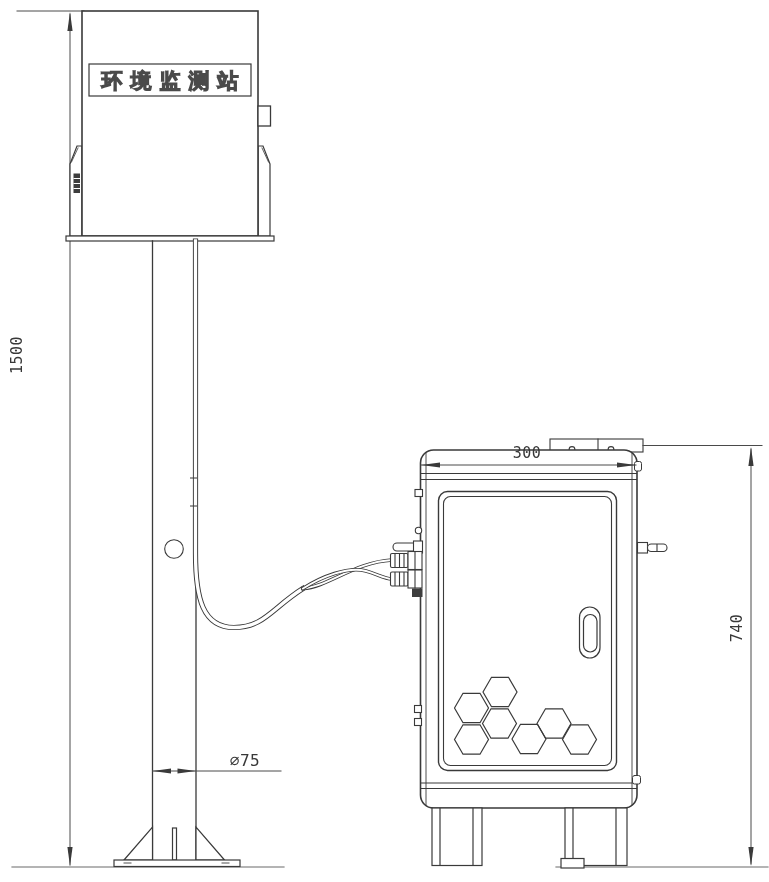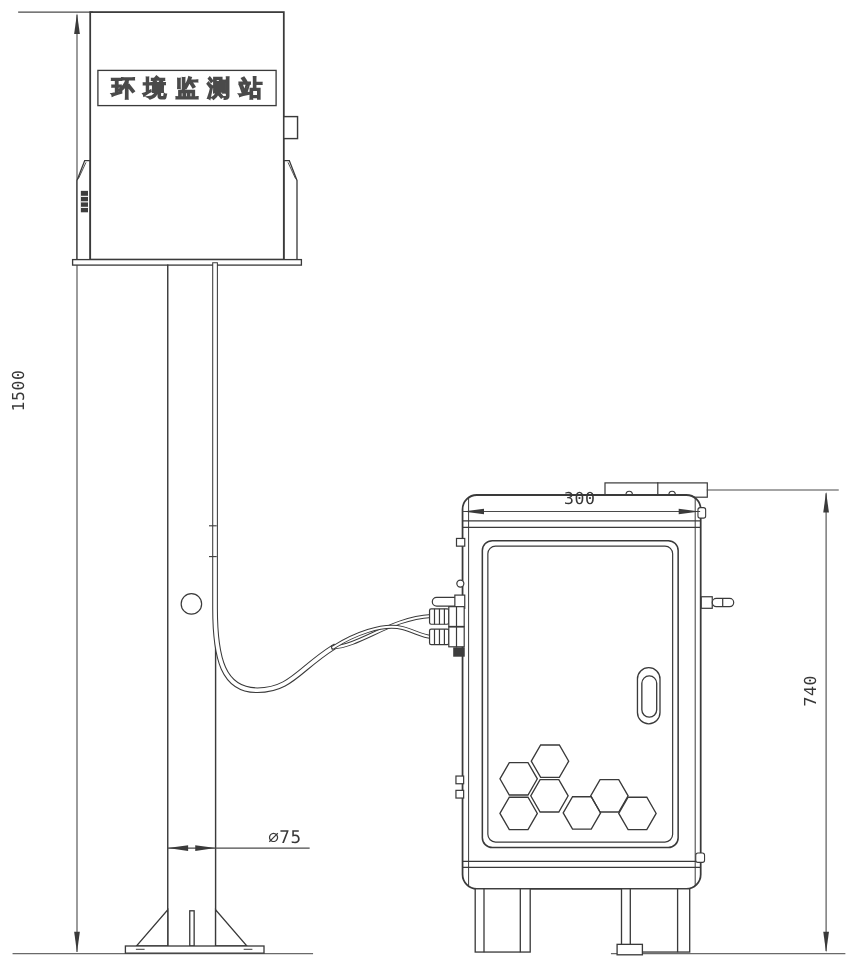--- a/index.html
+++ b/index.html
@@ -220,19 +220,19 @@
       <line x1="751" y1="449" x2="751" y2="864"></line>
       <polygon points="751,447 748.4,466 753.6,466" fill="#3a3a3a" stroke="none"></polygon>
       <polygon points="751,866 748.4,847 753.6,847" fill="#3a3a3a" stroke="none"></polygon>
     </g>
   </svg>
 
   <div class="station-label-text">环境监测站</div>
 
   <div class="dim-label rot" style="left:-14px;top:347px;width:60px;height:16px;">1500</div>
 
-  <div class="dim-label" style="left:224px;top:751px;width:70px;font-size:16px;">∅75</div>
+  <div class="dim-label" style="left:210px;top:751px;width:70px;font-size:16px;">∅75</div>
 
   <div class="dim-label" style="left:497px;top:444px;width:60px;">300</div>
 
   <div class="dim-label rot" style="left:706px;top:620px;width:60px;height:16px;">740</div>
 
 </div>
 
 </body></html>

